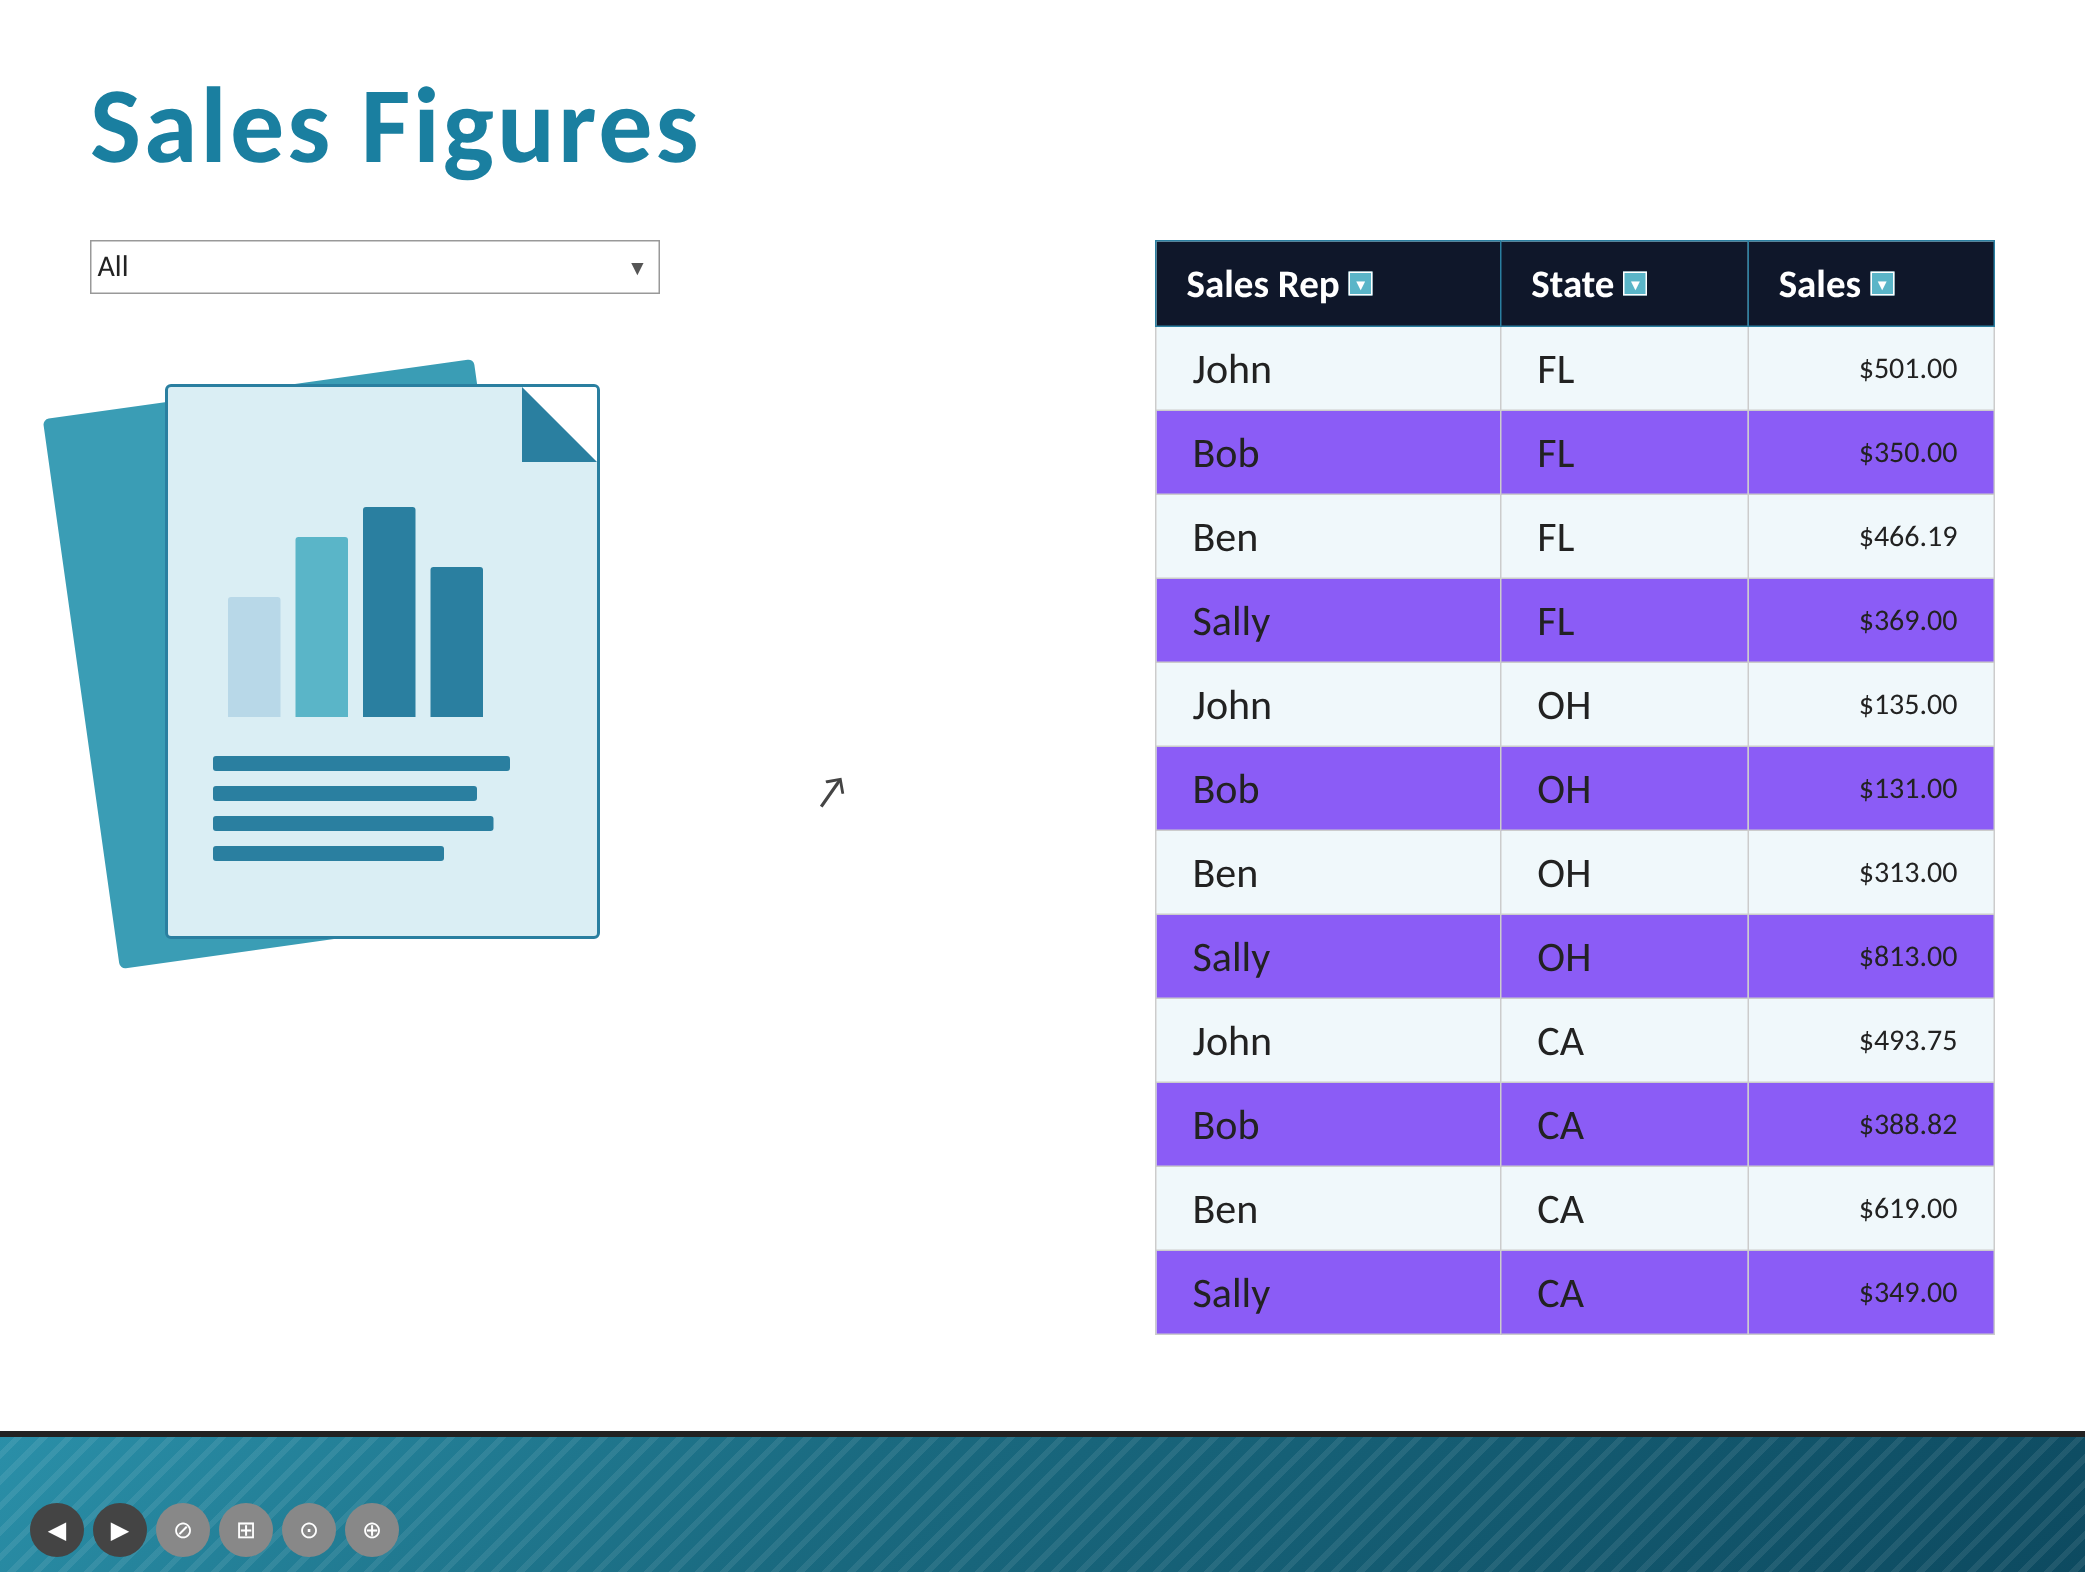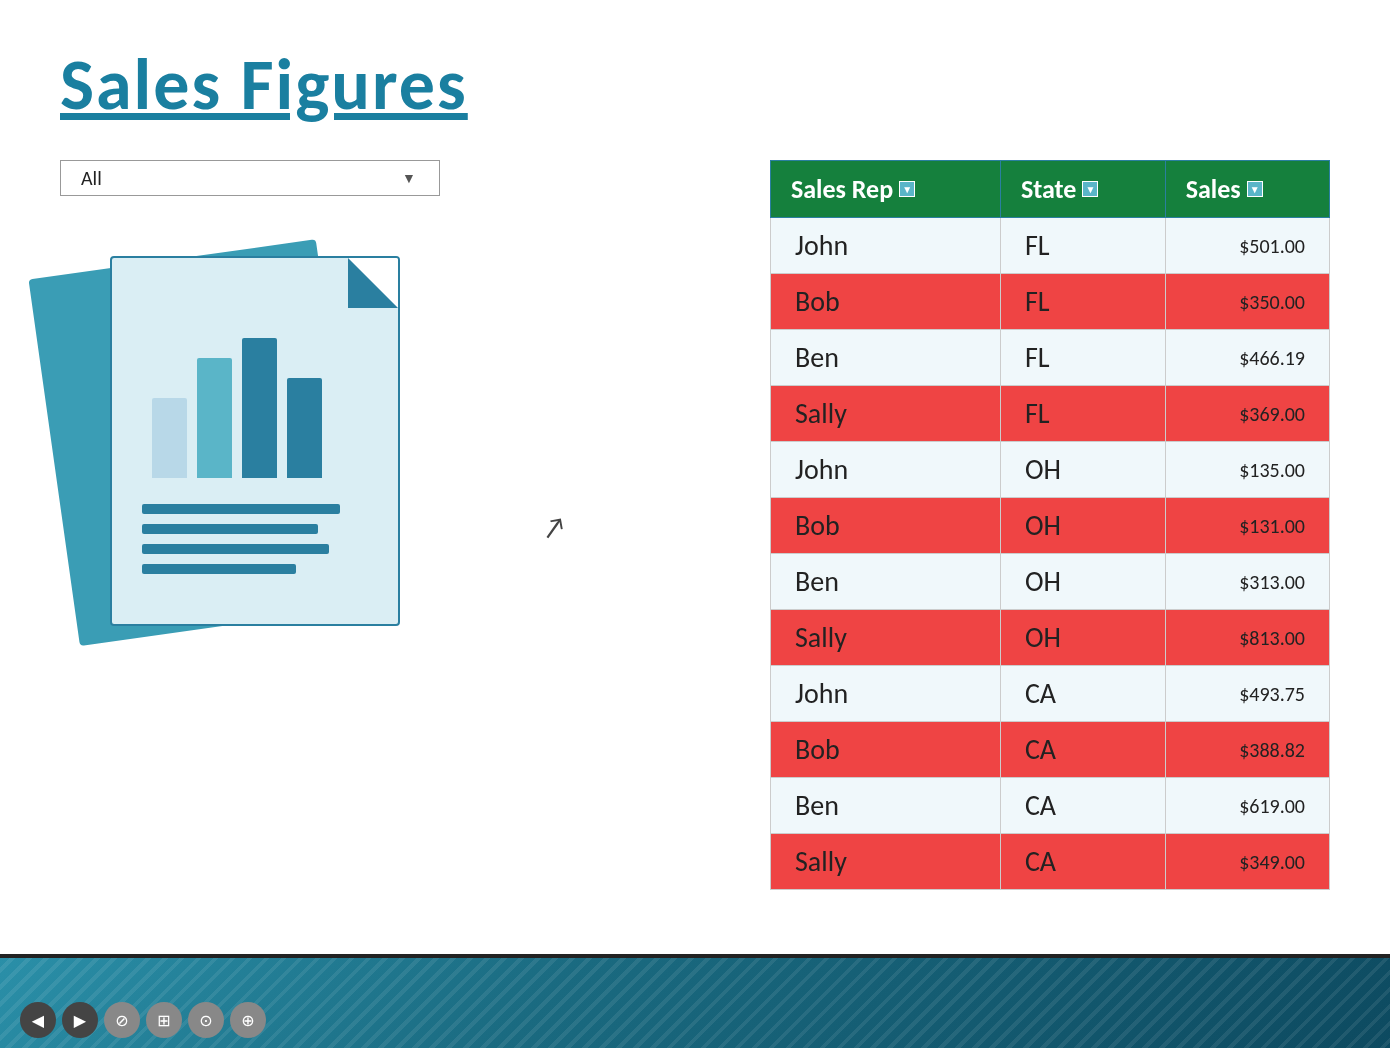--- a/index.html
+++ b/index.html
@@ -20,40 +20,39 @@
     }
 
     
     .page-title {
       font-size: 72px;
       font-weight: bold;
       color: #1a7fa0;
       letter-spacing: 2px;
       margin-bottom: 56px;
       font-family: Calibri, Arial, sans-serif;
-      text-decoration: underline;
     }
 
     
     .left-panel {
       position: absolute;
       top: 160px;
       left: 60px;
       width: 420px;
     }
 
     
     .dropdown-container {
       display: flex;
       align-items: center;
       border: 1px solid #999;
       background: #fff;
       width: 380px;
       height: 36px;
-      padding: 0 20px;
+      padding: 0 4px;
       margin-bottom: 30px;
     }
 
     .dropdown-value {
       flex: 1;
       font-size: 20px;
       color: #222;
     }
 
     .dropdown-arrow {
@@ -161,21 +160,21 @@
 
     
     .data-table {
       width: 100%;
       border-collapse: collapse;
       font-family: Calibri, Arial, sans-serif;
       font-size: 26px;
     }
 
     .data-table thead tr {
-      background: #15803d;
+      background: #0f172a;
     }
 
     .data-table thead th {
       color: #fff;
       font-weight: bold;
       padding: 12px 20px;
       text-align: left;
       border: 1px solid #2a7fa0;
       white-space: nowrap;
     }
@@ -193,21 +192,21 @@
       background: #5ab5c8;
       border: 1px solid #fff;
       font-size: 10px;
       display: inline-flex;
       align-items: center;
       justify-content: center;
       color: #fff;
     }
 
     .data-table tbody tr {
-      background: #ef4444;
+      background: #8b5cf6;
     }
 
     .data-table tbody tr:nth-child(odd) {
       background: #f0f8fb;
     }
 
     .data-table tbody td {
       padding: 10px 24px;
       border: 1px solid #ccc;
       color: #222;

